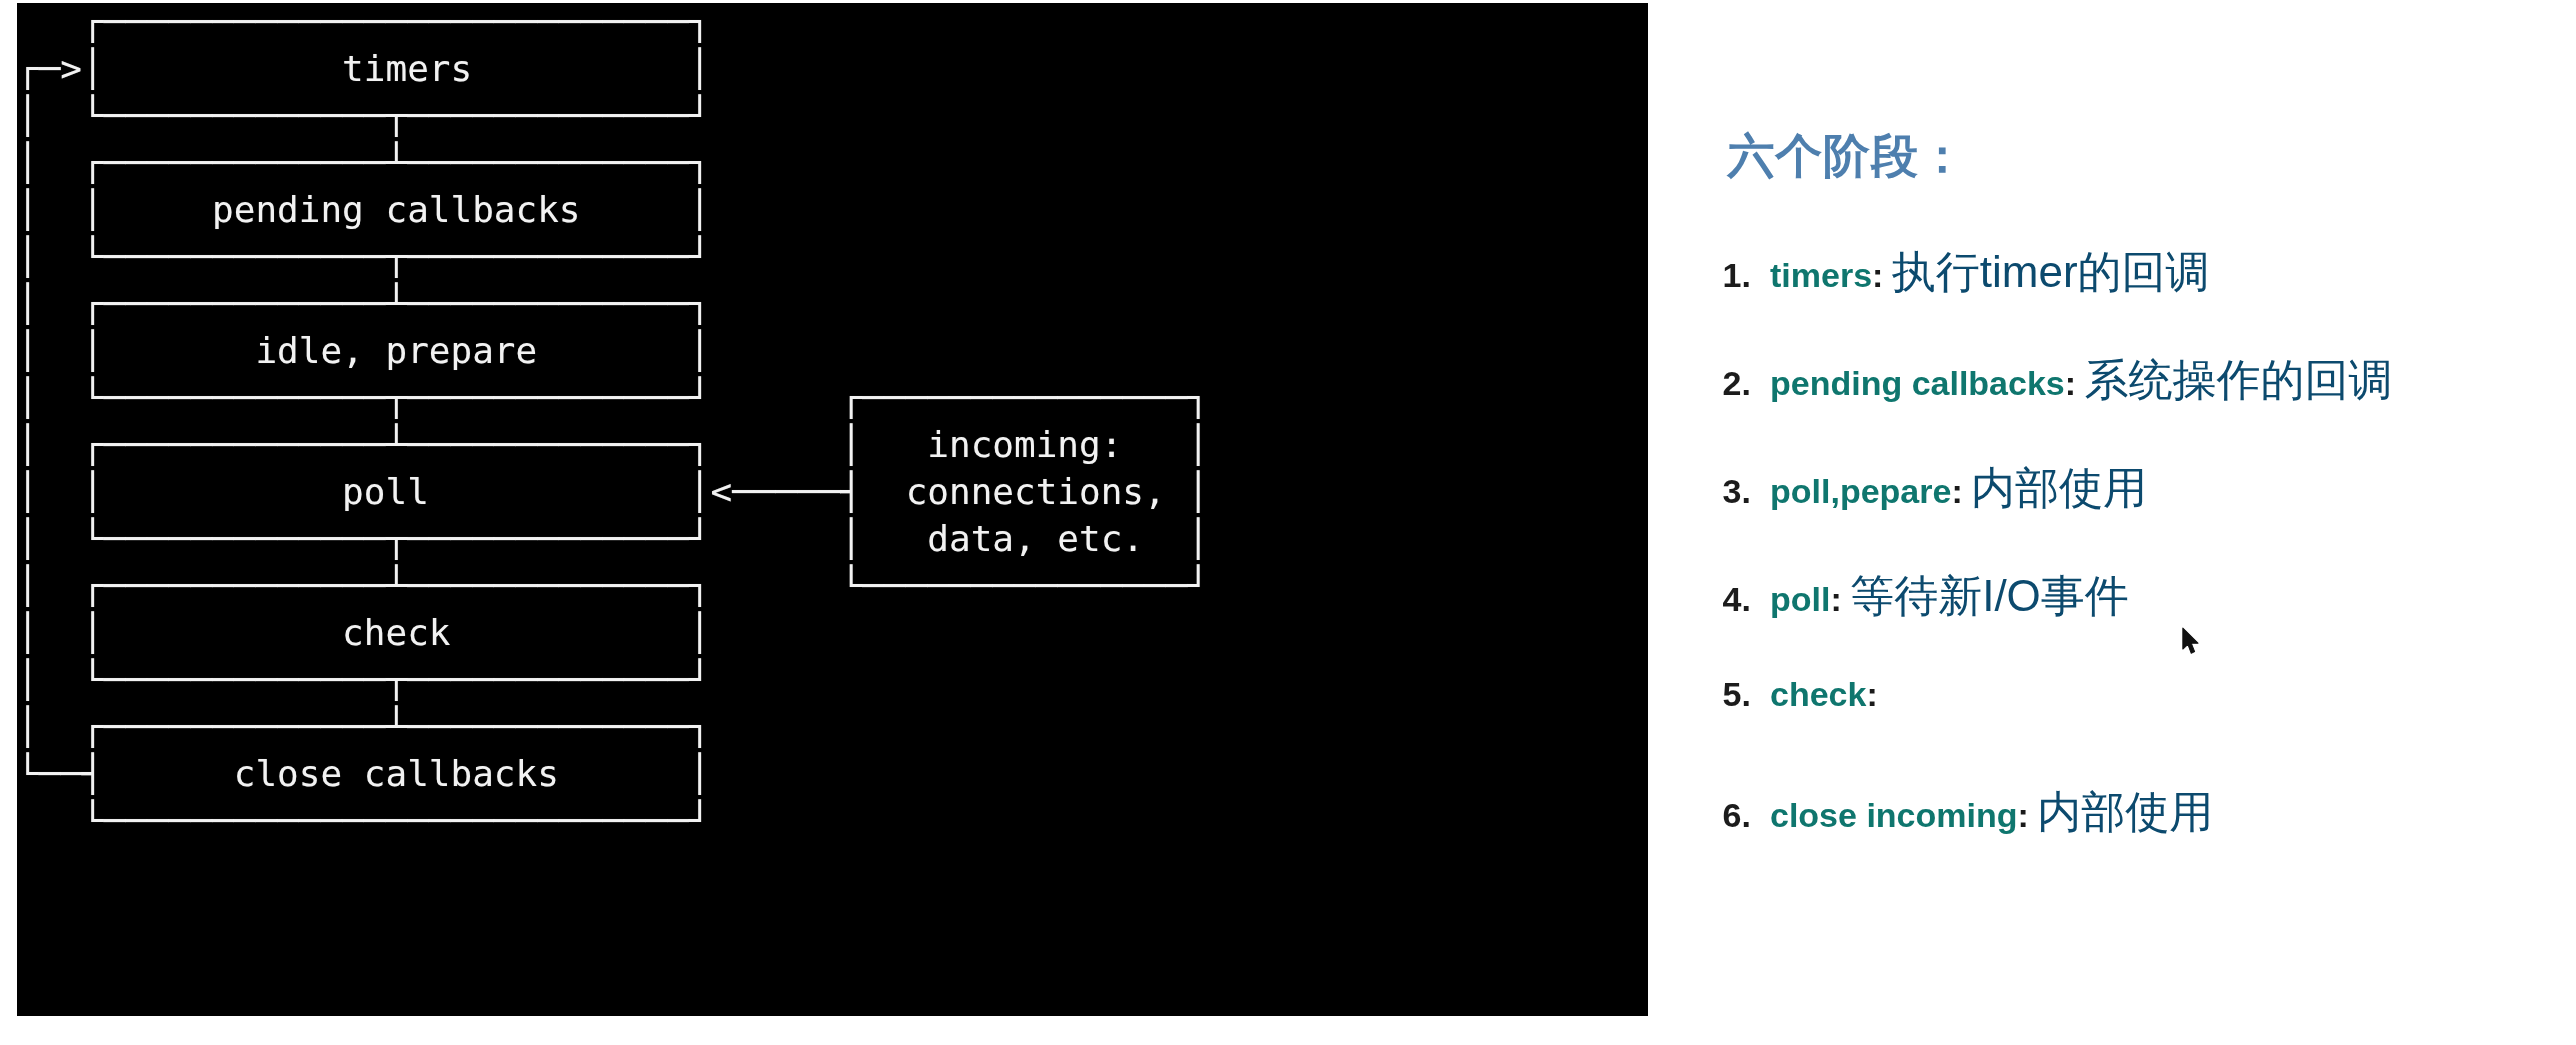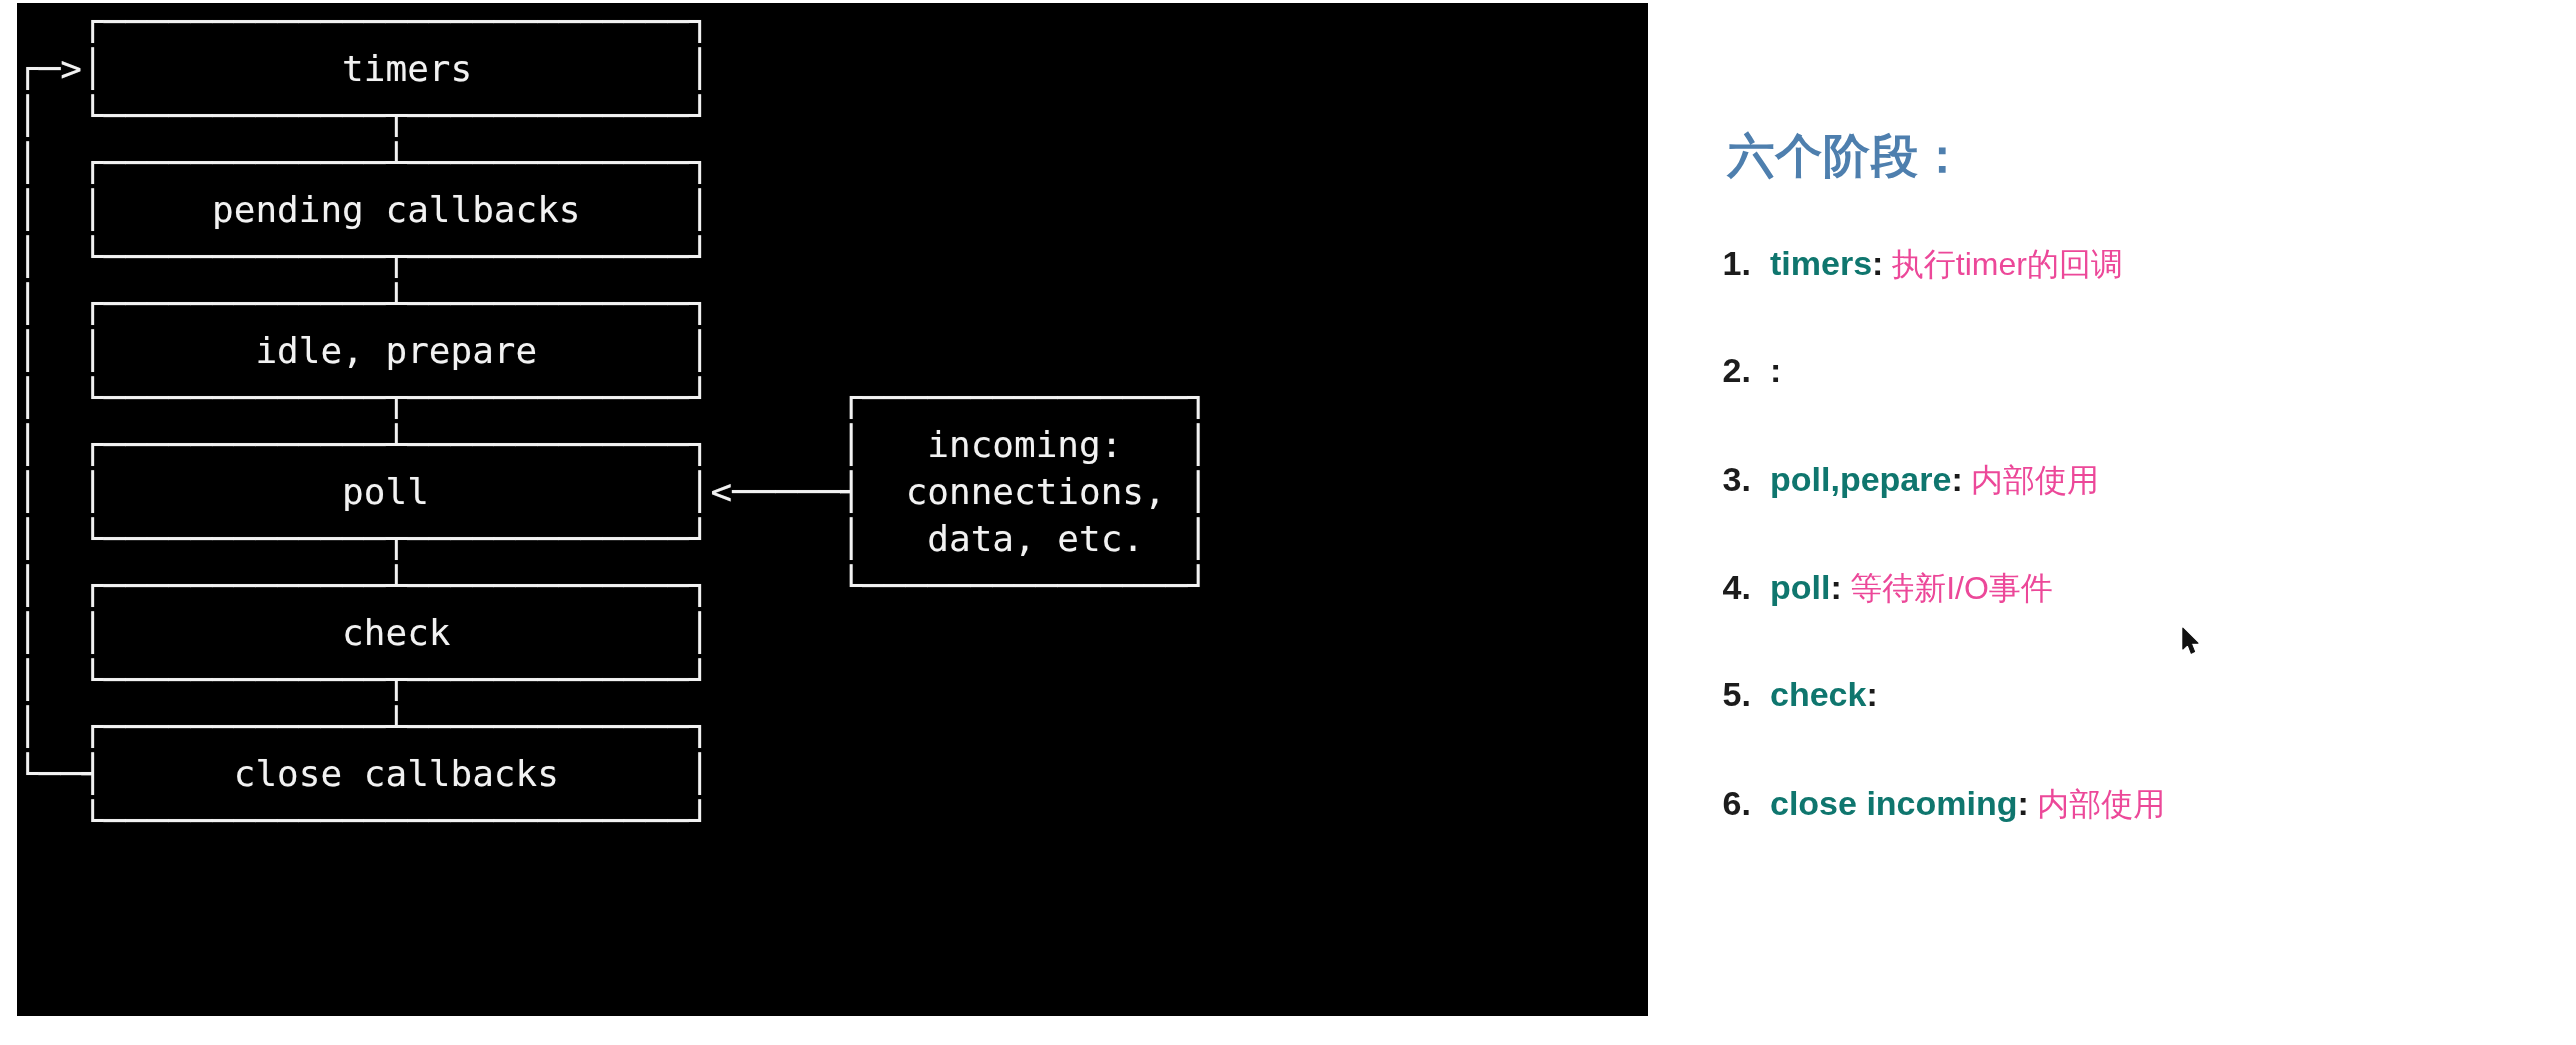--- a/index.html
+++ b/index.html
@@ -94,23 +94,23 @@
   }
 
   .note-colon {
     font-size: 34px;
     font-weight: 700;
     color: #1a1a1a;
     margin-right: 8.4px;
   }
 
   .note-desc {
-    font-size: 32px;
+    font-size: 44px;
     font-weight: 400;
-    color: #ec4899;
+    color: #0c4a6e;
   }
 
   
   #mouse-cursor {
     position: absolute;
     left: 2182px;
     top: 627px;
     width: 18.5px;
     height: 29px;
     pointer-events: none;
@@ -148,21 +148,23 @@
 
     <div class="note-item">
       <span class="note-index">1.</span>
       <span class="note-term">timers</span>
       <span class="note-colon">:</span>
       <span class="note-desc">执行timer的回调</span>
     </div>
 
     <div class="note-item">
       <span class="note-index">2.</span>
+      <span class="note-term">pending callbacks</span>
       <span class="note-colon">:</span>
+      <span class="note-desc">系统操作的回调</span>
     </div>
 
     <div class="note-item">
       <span class="note-index">3.</span>
       <span class="note-term">poll,pepare</span>
       <span class="note-colon">:</span>
       <span class="note-desc">内部使用</span>
     </div>
 
     <div class="note-item">

